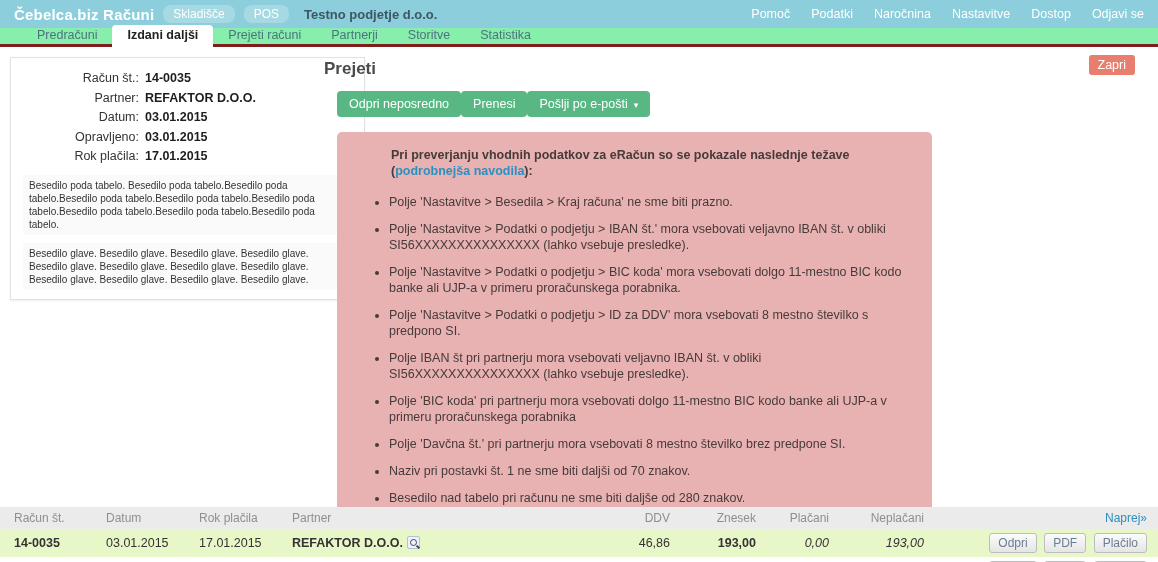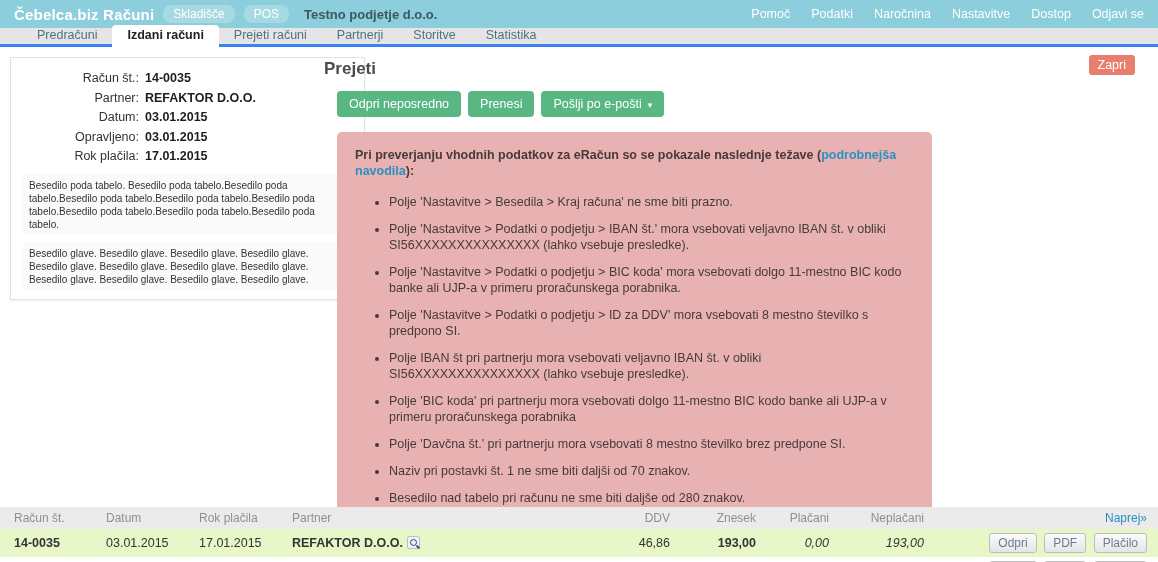--- a/index.html
+++ b/index.html
@@ -8,47 +8,47 @@
 
   
   .topbar { height:28px; background:#8ccedb; display:flex; align-items:center; padding:0 14px; gap:9px; }
   .brand { color:#fff; font-weight:bold; font-size:15px; letter-spacing:.2px; cursor:pointer; }
   .app-btn { background:#a7d9e3; color:#fff; font-size:12px; padding:2px 10px; border-radius:8px; border:none; cursor:pointer; font-family:inherit; }
   .company { color:#3d5763; font-weight:bold; font-size:13px; margin-left:6px; }
   .topmenu { margin-left:auto; display:flex; gap:21px; }
   .topmenu a { color:#fff; font-size:12.5px; text-decoration:none; cursor:pointer; }
 
   
-  .tabbar { height:19px; background:#e5e5e5; display:flex; align-items:flex-end; padding:0 0 0 22px; border-bottom:3px solid #3b82f6; }
+  .tabbar { height:19px; background:#86efac; display:flex; align-items:flex-end; padding:0 0 0 22px; border-bottom:3px solid #7f1d1d; }
   .tab { font-size:12.5px; color:#4e7280; padding:3px 15px 2px; border-radius:4px 4px 0 0; cursor:pointer; white-space:nowrap; }
   .tab.active { background:#fff; color:#222; font-weight:bold; box-shadow:0 3px 0 #fff; }
 
   
   .invoice-panel { position:absolute; left:10px; top:57px; width:355px; background:#fff; border:1px solid #e2e2e2; box-shadow:0 1px 2px rgba(0,0,0,.07); padding:11px 8px 9px; }
   .fields { display:grid; grid-template-columns:120px auto; column-gap:6px; font-size:12.5px; line-height:19.5px; color:#333; }
   .fields .lbl { text-align:right; }
   .fields .val { font-weight:bold; color:#1d1d1d; }
   .note { margin:8px 4px 0; background:#fafafa; padding:4px 6px; font-size:10px; line-height:13px; color:#333; }
 
   
   .main { position:absolute; left:324px; top:57px; width:830px; }
   .doc-title { font-size:17px; color:#4b4b4b; font-weight:bold; margin-top:2px; }
   .close-btn { position:absolute; top:55px; right:23px; background:#e87f6e; color:#fff; font-size:12.5px; padding:3px 9px; border-radius:3px; border:none; cursor:pointer; font-family:inherit;text-align:right; }
   .controls { margin:22px 0 0 13px; display:flex; align-items:center; gap:9px; font-size:12.5px; color:#222; }
   .select-box { border:1px solid #8f8f8f; border-radius:2px; background:linear-gradient(#ffffff,#efefef); padding:2px 7px; font-size:12px; font-weight:bold; color:#111; display:flex; align-items:center; gap:10px; cursor:pointer; }
   .select-caret { font-size:8px; color:#333; }
   a.link { color:#2b8fc2; text-decoration:none; cursor:pointer; }
-  .btn-row { margin:12px 0 0 13px; display:flex; gap:7px; }
+  .btn-row { margin:12px 0 0 13px; display:flex; }
   .green-btn { background:#58b782; color:#fff; border:none; border-radius:4px; padding:6px 12px; font-size:12.5px; cursor:pointer; font-family:inherit; }
   .green-btn .caret { font-size:9px; margin-left:6px; }
   .dl-line { margin:13px 0 0 13px; font-size:12.5px; color:#333; }
 
   
   .error-box { margin:15px 0 0 13px; width:595px; background:#e9b2b2; border-radius:5px; padding:15px 18px 15px 18px; color:#463a3a; font-size:12.5px; }
-  .error-intro { font-weight:bold; line-height:16px; }
+  .error-intro { font-weight:bold; line-height:16px;margin-left:36px; }
   .error-box ul { margin:15px 0 0; padding-left:34px; }
   .error-box li { margin-bottom:11px; line-height:16px; }
   .error-box li:last-child { margin-bottom:2px; }
 
   
   table.inv { position:absolute; top:507px; left:0; width:1158px; border-collapse:collapse; font-size:12.5px; }
   .inv thead tr { background:#ebebeb;border-radius:11px; }
   .inv th { font-weight:normal; color:#8f8f8f; text-align:left; padding:4px 6px; font-size:12px; }
   .inv th.first, .inv td.first { padding-left:14px; }
   .inv th.num, .inv td.num { text-align:right; }
@@ -79,21 +79,21 @@
       <a>Podatki</a>
       <a>Naročnina</a>
       <a>Nastavitve</a>
       <a>Dostop</a>
       <a>Odjavi se</a>
     </div>
   </div>
 
   <div class="tabbar">
     <span class="tab">Predračuni</span>
-    <span class="tab active">Izdani računi</span>
+    <span class="tab active">Izdani daljši</span>
     <span class="tab">Prejeti računi</span>
     <span class="tab">Partnerji</span>
     <span class="tab">Storitve</span>
     <span class="tab">Statistika</span>
   </div>
 
   <div class="invoice-panel">
     <div class="fields">
       <span class="lbl">Račun št.:</span>
       <span class="val">14-0035</span>

